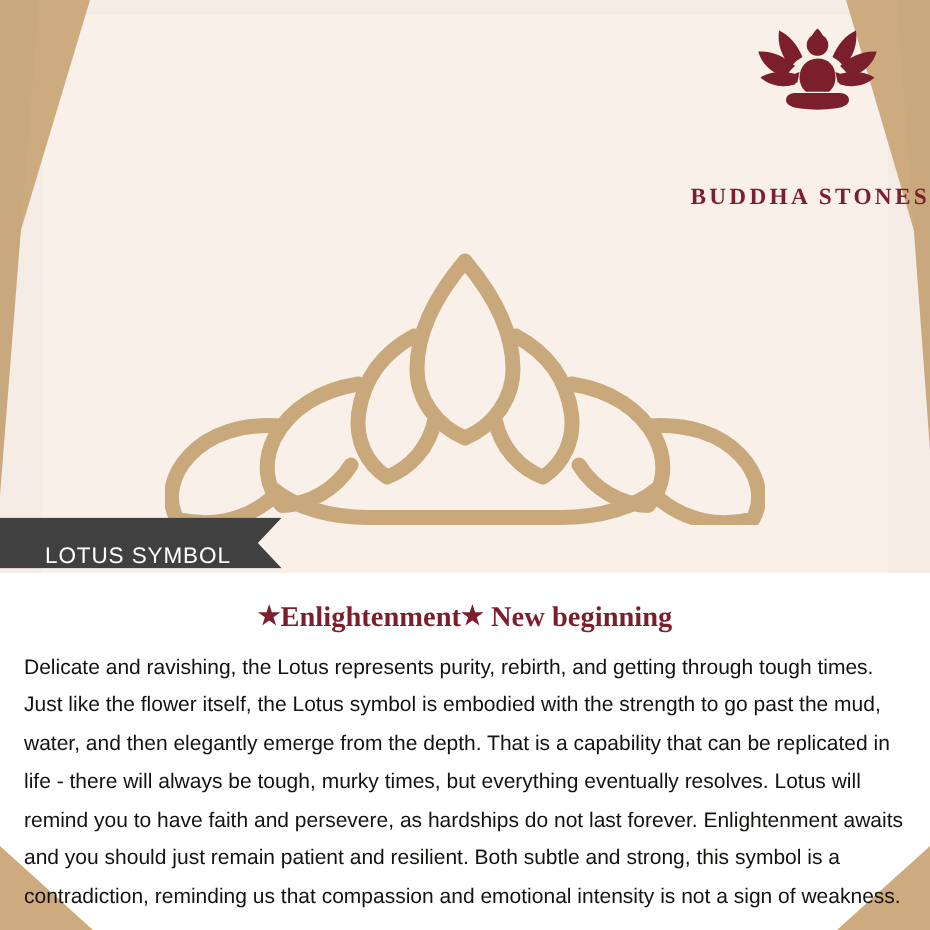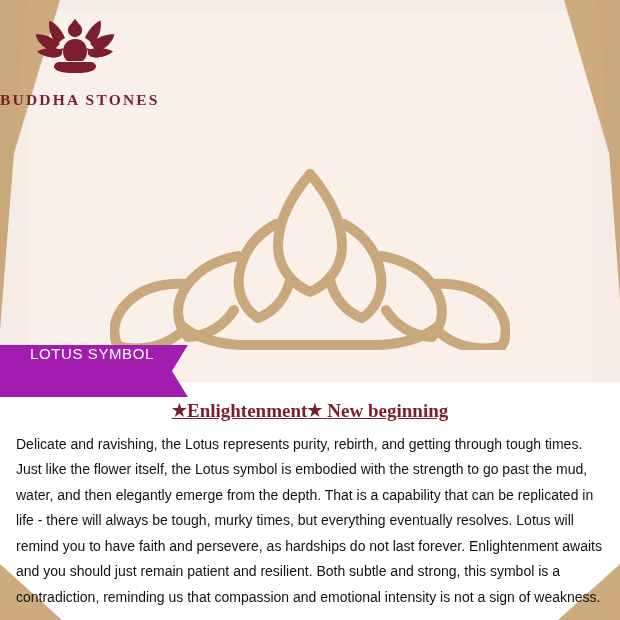--- a/index.html
+++ b/index.html
@@ -59,21 +59,21 @@
   }
   .white-band {
     position: absolute;
     left: 0; right: 0; top: 382px; bottom: 0;
     background: #ffffff;
   }
   
   .logo-wrap {
     position: absolute;
     top: 14px; left: 0; right: 0;
-    display: flex; flex-direction: column; align-items: flex-start;
+    display: flex; flex-direction: column; align-items: flex-end; gap: 32px;
   }
   .logo-mark { width: 150px; height: 72px; display: block; }
   .logo-text {
     margin-top: 5px;
     font-size: 15.5px;
     letter-spacing: 2.2px;
     color: #7a1f2b;
     font-weight: 700;
     font-family: "Liberation Serif", serif;
   }
@@ -95,39 +95,38 @@
   .lotus-wrap {
     position: absolute;
     top: 160px; left: 0; right: 0;
     display: flex; justify-content: center;
   }
   .lotus { width: 400px; height: 190px; display: block; }
   
   .symbol-tag {
     position: absolute;
     left: 0; top: 345px;
-    height: 52px;
+    height: 34px;
     padding: 0 34px 0 30px;
-    background: #a21caf;
+    background: #404040;
     color: #ffffff;
     font-size: 15px;
     letter-spacing: 0.6px;
-    display: flex; align-items: flex-start;
+    display: flex; align-items: flex-end;
     clip-path: polygon(0 0, 100% 0, calc(100% - 16px) 50%, 100% 100%, 0 100%);
   }
   
   .sub-heading {
     position: absolute;
     top: 400px; left: 0; right: 0;
     text-align: center;
     font-size: 19px;
     font-weight: 700;
     color: #7a1f2b;
     font-family: "Liberation Serif", serif;
-    text-decoration: underline;
   }
   .sub-heading .star { color: #7a1f2b; font-size: 17px; vertical-align: 1px; }
   .sub-heading .seg { white-space: nowrap; }
   
   .body-copy {
     position: absolute;
     top: 432px; left: 16px; right: 14px;
     font-size: 14px;
     line-height: 1.82;
     color: #14110f;

